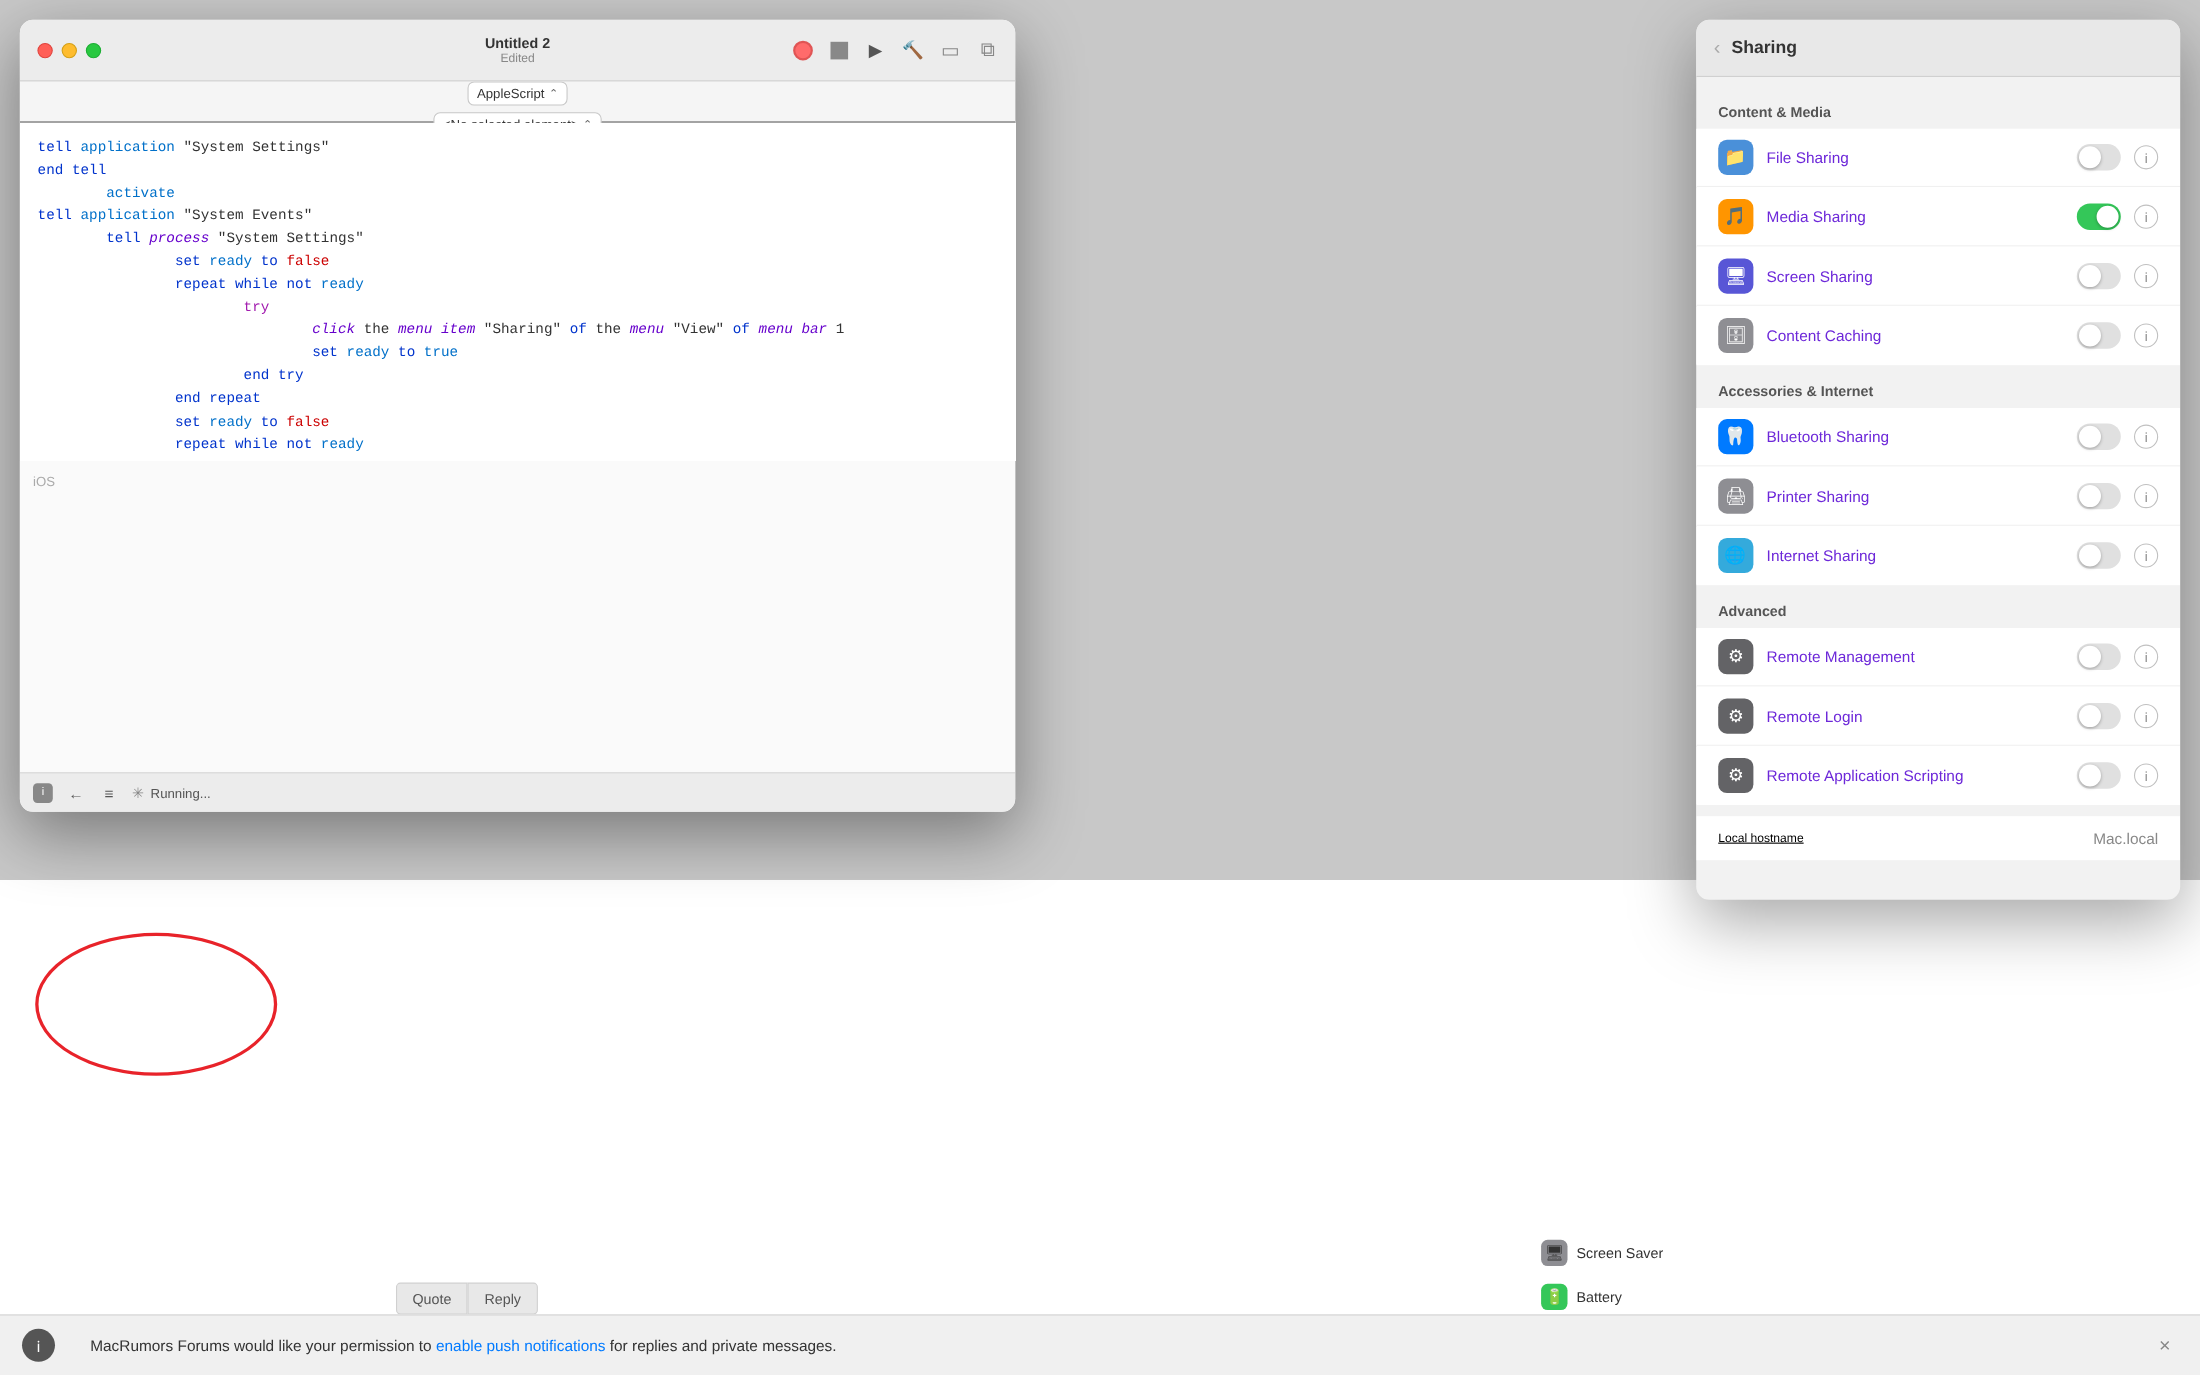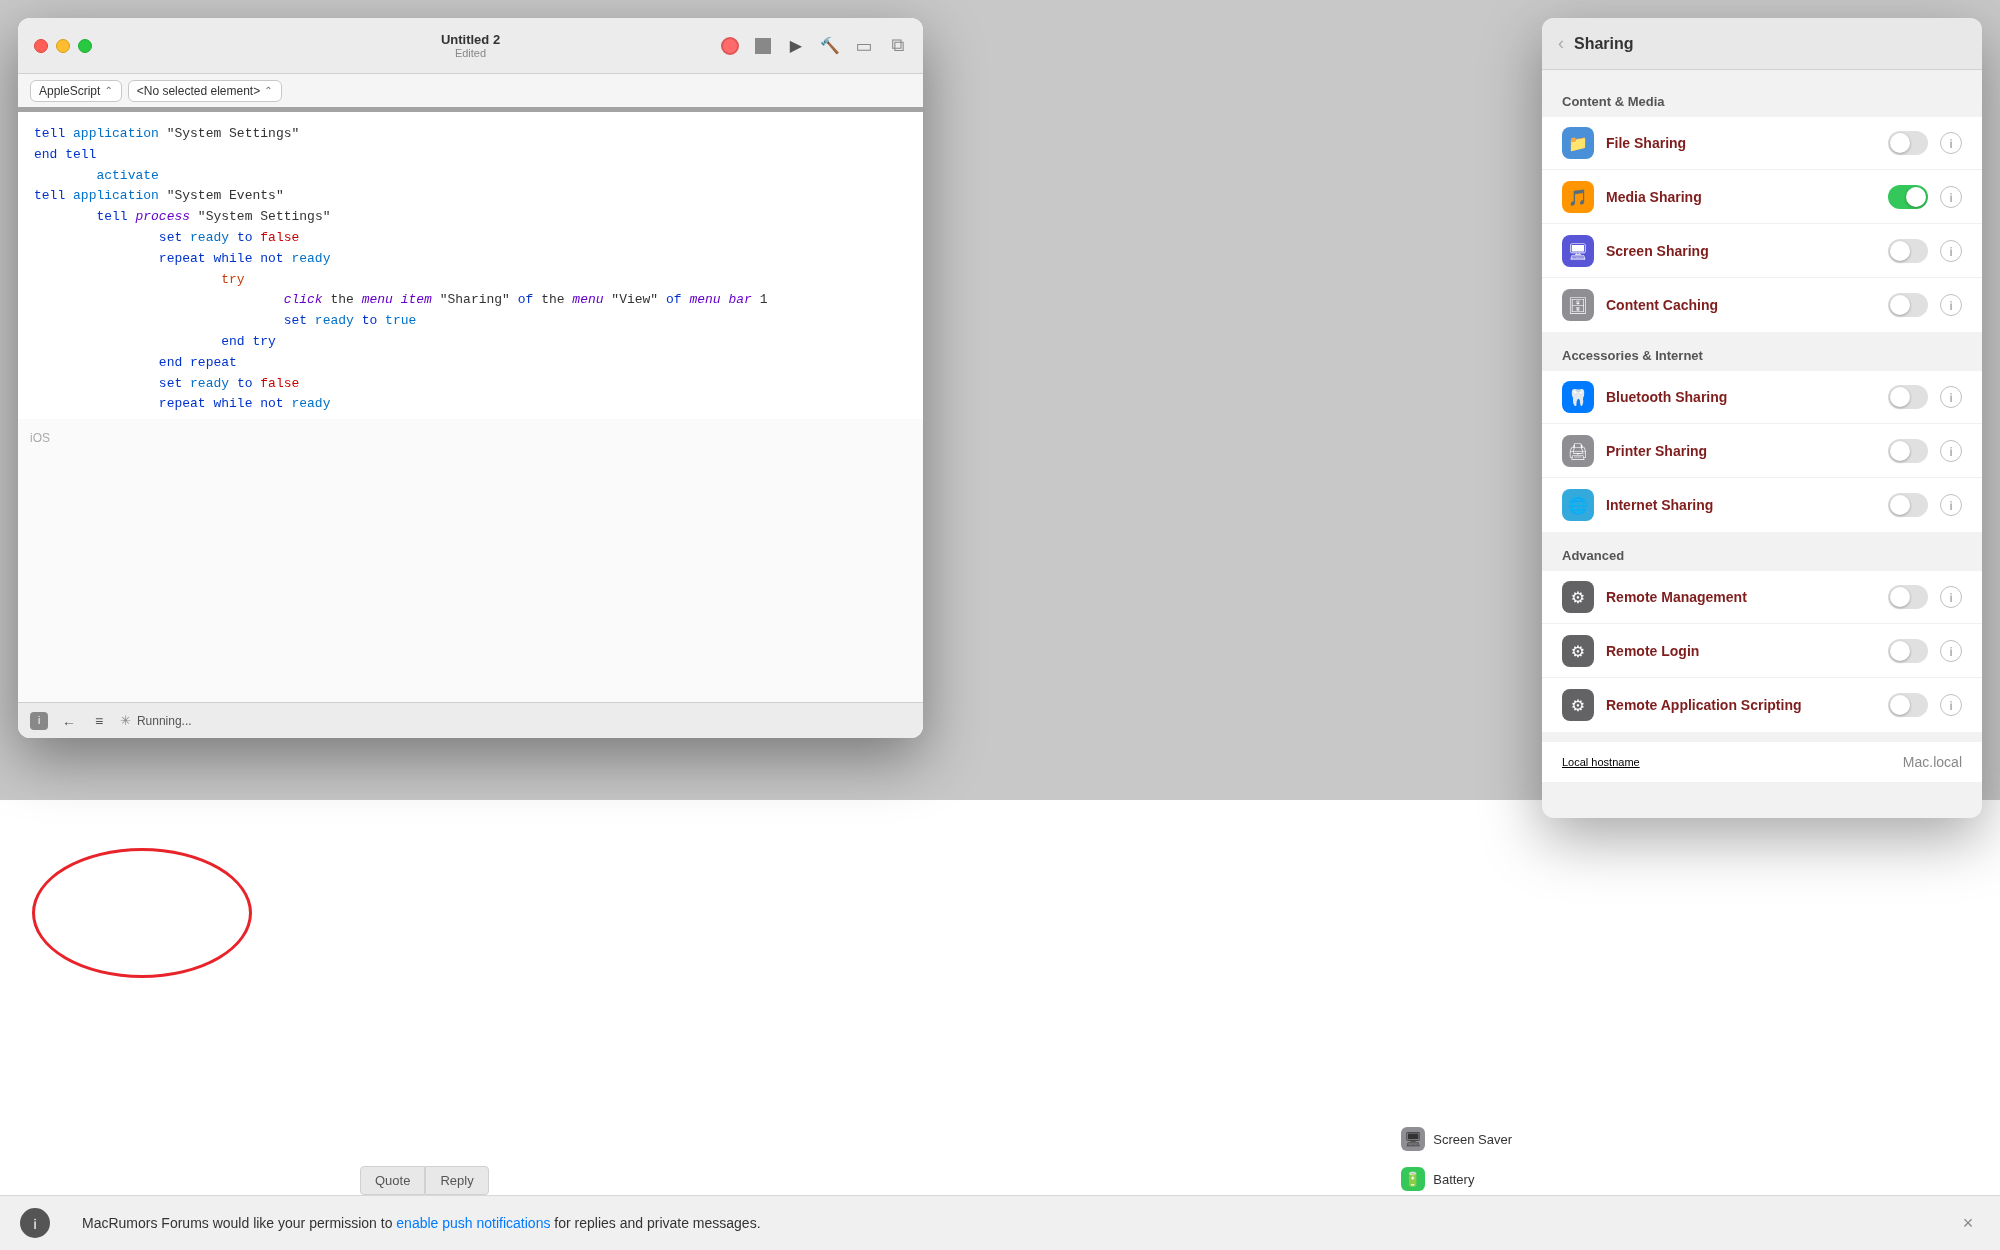--- a/index.html
+++ b/index.html
@@ -113,21 +113,22 @@
       cursor: pointer;
     }
 
     .toolbar-row {
       background: #f5f5f5;
       height: 38px;
       display: flex;
       align-items: center;
       padding: 0 12px;
       gap: 6px;
-      border-bottom: 5px solid #a3a3a3;
+      border-bottom: 2px solid #a3a3a3;
+      flex-direction: column;
     }
 
     .dropdown-pill {
       background: #fff;
       border: 1px solid #c8c8c8;
       border-radius: 6px;
       padding: 3px 8px;
       font-size: 12px;
       color: #333;
       display: flex;
@@ -302,22 +303,21 @@
       align-items: center;
       justify-content: center;
       font-size: 16px;
       flex-shrink: 0;
       color: #fff;
     }
 
     .row-label {
       flex: 1;
       font-size: 14px;
-      color: #7f1d1d;
-      font-weight: bold;
+      color: #6d28d9;
     }
 
     .toggle-switch {
       width: 40px;
       height: 24px;
       border-radius: 12px;
       background: #e0e0e0;
       position: relative;
       cursor: pointer;
       flex-shrink: 0;
@@ -568,21 +568,21 @@
   </div>
 
   <div class="code-area" id="code-area">
       <div class="code-line"><span></span><span style="color: rgb(0, 51, 204);">tell</span><span style="color: rgb(51, 51, 51);"> </span><span style="color: rgb(0, 112, 201);">application</span><span style="color: rgb(51, 51, 51);"> "System Settings"</span></div>
       <div class="code-line"><span></span><span style="color: rgb(0, 51, 204);">end tell</span></div>
       <div class="code-line"><span>        </span><span style="color: rgb(0, 112, 201);">activate</span></div>
       <div class="code-line"><span></span><span style="color: rgb(0, 51, 204);">tell</span><span style="color: rgb(51, 51, 51);"> </span><span style="color: rgb(0, 112, 201);">application</span><span style="color: rgb(51, 51, 51);"> "System Events"</span></div>
       <div class="code-line"><span>        </span><span style="color: rgb(0, 51, 204);">tell</span><span style="color: rgb(51, 51, 51);"> </span><span style="color: rgb(102, 0, 204); font-style: italic;">process</span><span style="color: rgb(51, 51, 51);"> "System Settings"</span></div>
       <div class="code-line"><span>                </span><span style="color: rgb(0, 51, 204);">set</span><span style="color: rgb(51, 51, 51);"> </span><span style="color: rgb(0, 112, 201);">ready</span><span style="color: rgb(51, 51, 51);"> </span><span style="color: rgb(0, 51, 204);">to</span><span style="color: rgb(51, 51, 51);"> </span><span style="color: rgb(204, 0, 0);">false</span></div>
       <div class="code-line"><span>                </span><span style="color: rgb(0, 51, 204);">repeat while not</span><span style="color: rgb(51, 51, 51);"> </span><span style="color: rgb(0, 112, 201);">ready</span></div>
-      <div class="code-line"><span>                        </span><span style="color: #c2410c; font-family: Liberation Mono, monospace;">try</span></div>
+      <div class="code-line"><span>                        </span><span style="color: #a21caf; font-family: Liberation Mono, monospace;">try</span></div>
       <div class="code-line"><span>                                </span><span style="color: rgb(102, 0, 204); font-style: italic;">click</span><span style="color: rgb(51, 51, 51);"> the </span><span style="color: rgb(102, 0, 204); font-style: italic;">menu item</span><span style="color: rgb(51, 51, 51);"> "Sharing" </span><span style="color: rgb(0, 51, 204);">of</span><span style="color: rgb(51, 51, 51);"> the </span><span style="color: rgb(102, 0, 204); font-style: italic;">menu</span><span style="color: rgb(51, 51, 51);"> "View" </span><span style="color: rgb(0, 51, 204);">of</span><span style="color: rgb(51, 51, 51);"> </span><span style="color: rgb(102, 0, 204); font-style: italic;">menu bar</span><span style="color: rgb(51, 51, 51);"> 1</span></div>
       <div class="code-line"><span>                                </span><span style="color: rgb(0, 51, 204);">set</span><span style="color: rgb(51, 51, 51);"> </span><span style="color: rgb(0, 112, 201);">ready</span><span style="color: rgb(51, 51, 51);"> </span><span style="color: rgb(0, 51, 204);">to</span><span style="color: rgb(51, 51, 51);"> </span><span style="color: rgb(0, 112, 201);">true</span></div>
       <div class="code-line"><span>                        </span><span style="color: rgb(0, 51, 204);">end try</span></div>
       <div class="code-line"><span>                </span><span style="color: rgb(0, 51, 204);">end repeat</span></div>
       <div class="code-line"><span>                </span><span style="color: rgb(0, 51, 204);">set</span><span style="color: rgb(51, 51, 51);"> </span><span style="color: rgb(0, 112, 201);">ready</span><span style="color: rgb(51, 51, 51);"> </span><span style="color: rgb(0, 51, 204);">to</span><span style="color: rgb(51, 51, 51);"> </span><span style="color: rgb(204, 0, 0);">false</span></div>
       <div class="code-line"><span>                </span><span style="color: rgb(0, 51, 204);">repeat while not</span><span style="color: rgb(51, 51, 51);"> </span><span style="color: rgb(0, 112, 201);">ready</span></div>
     </div>
 
 
   <div class="description-content">

